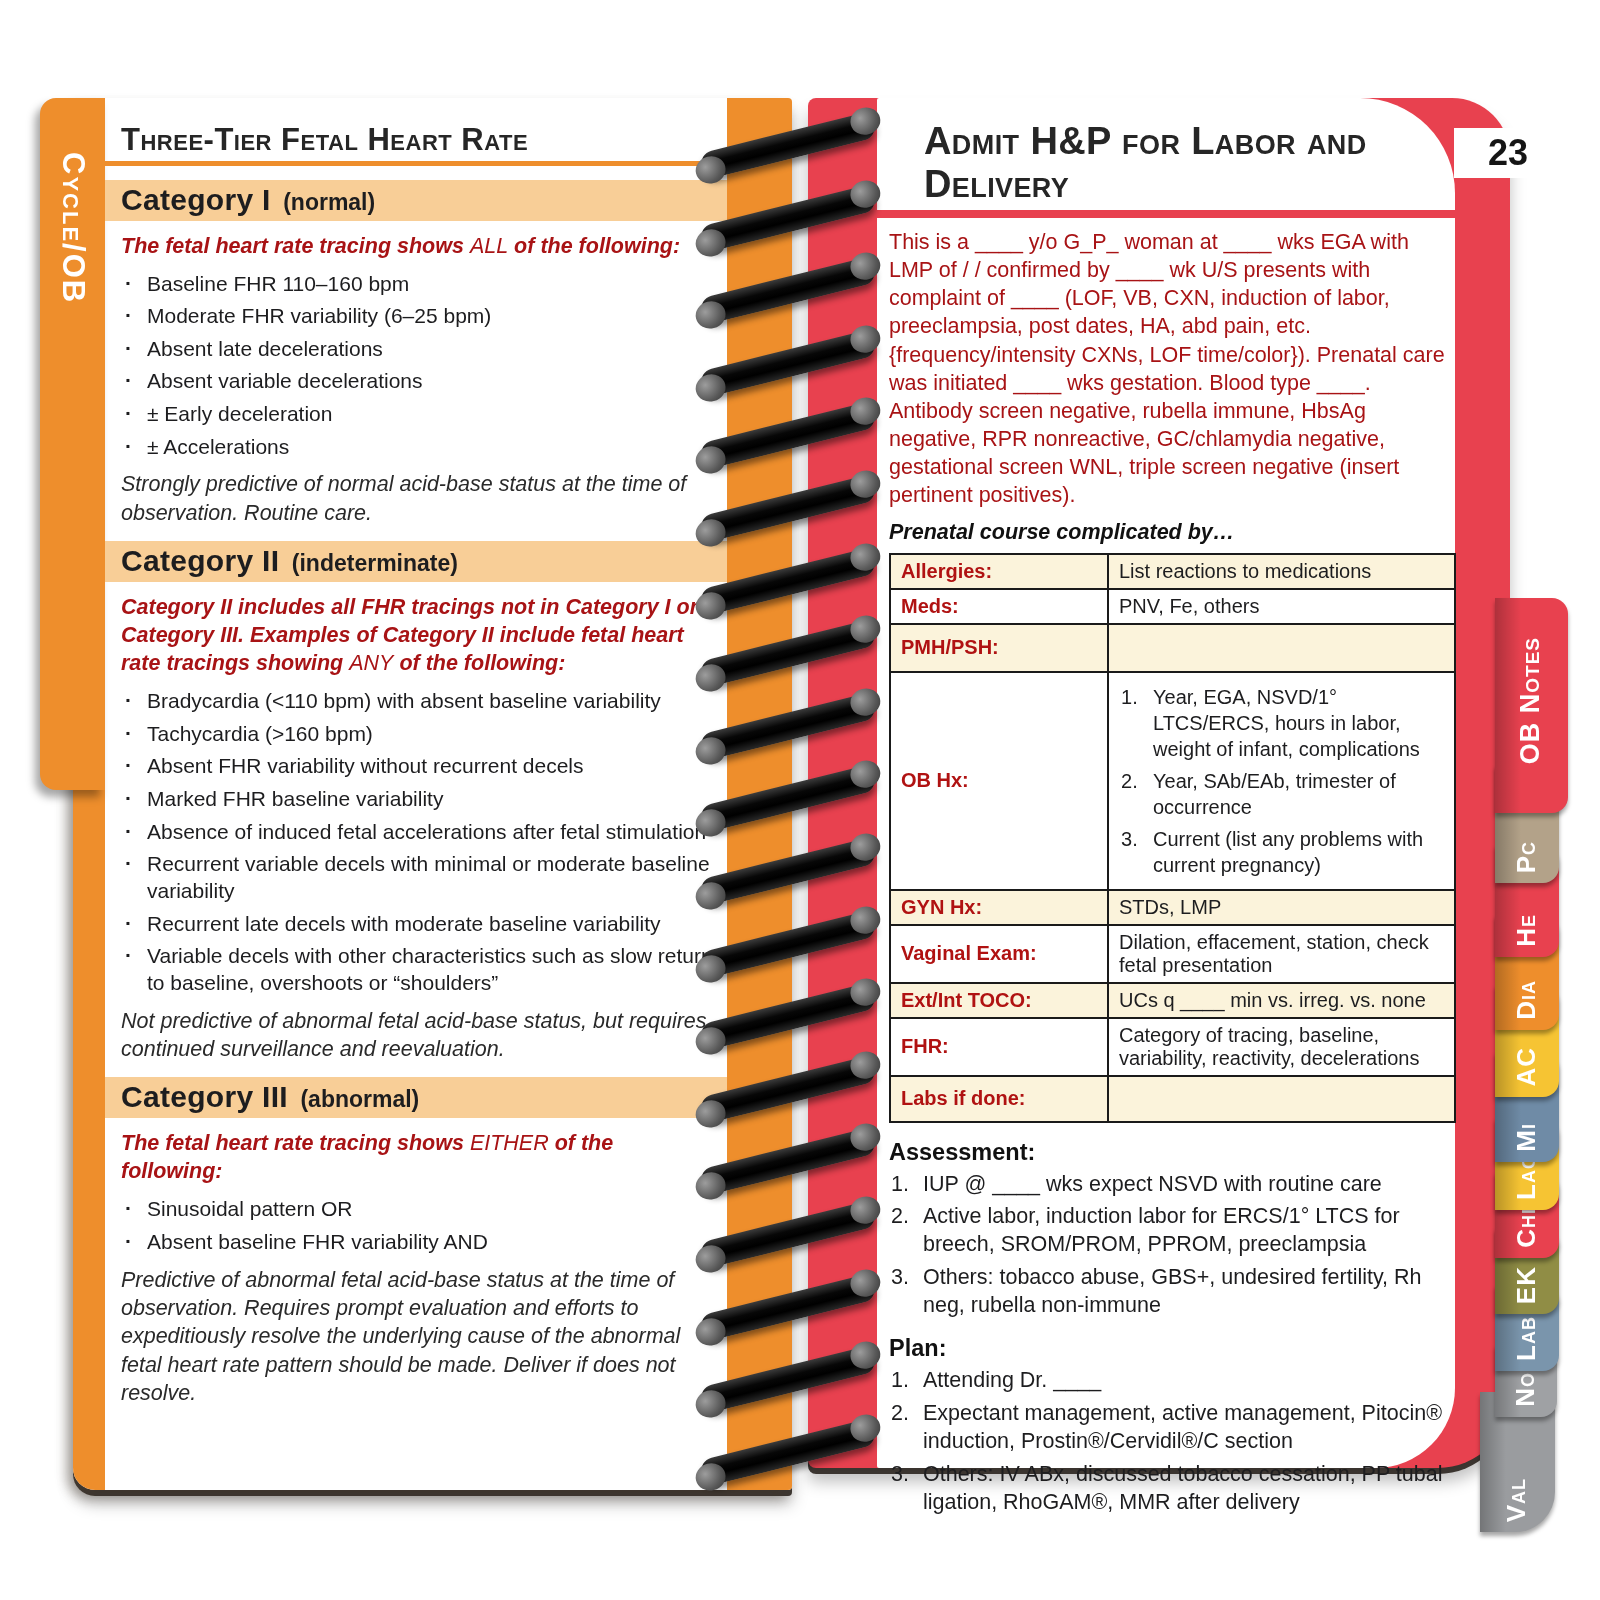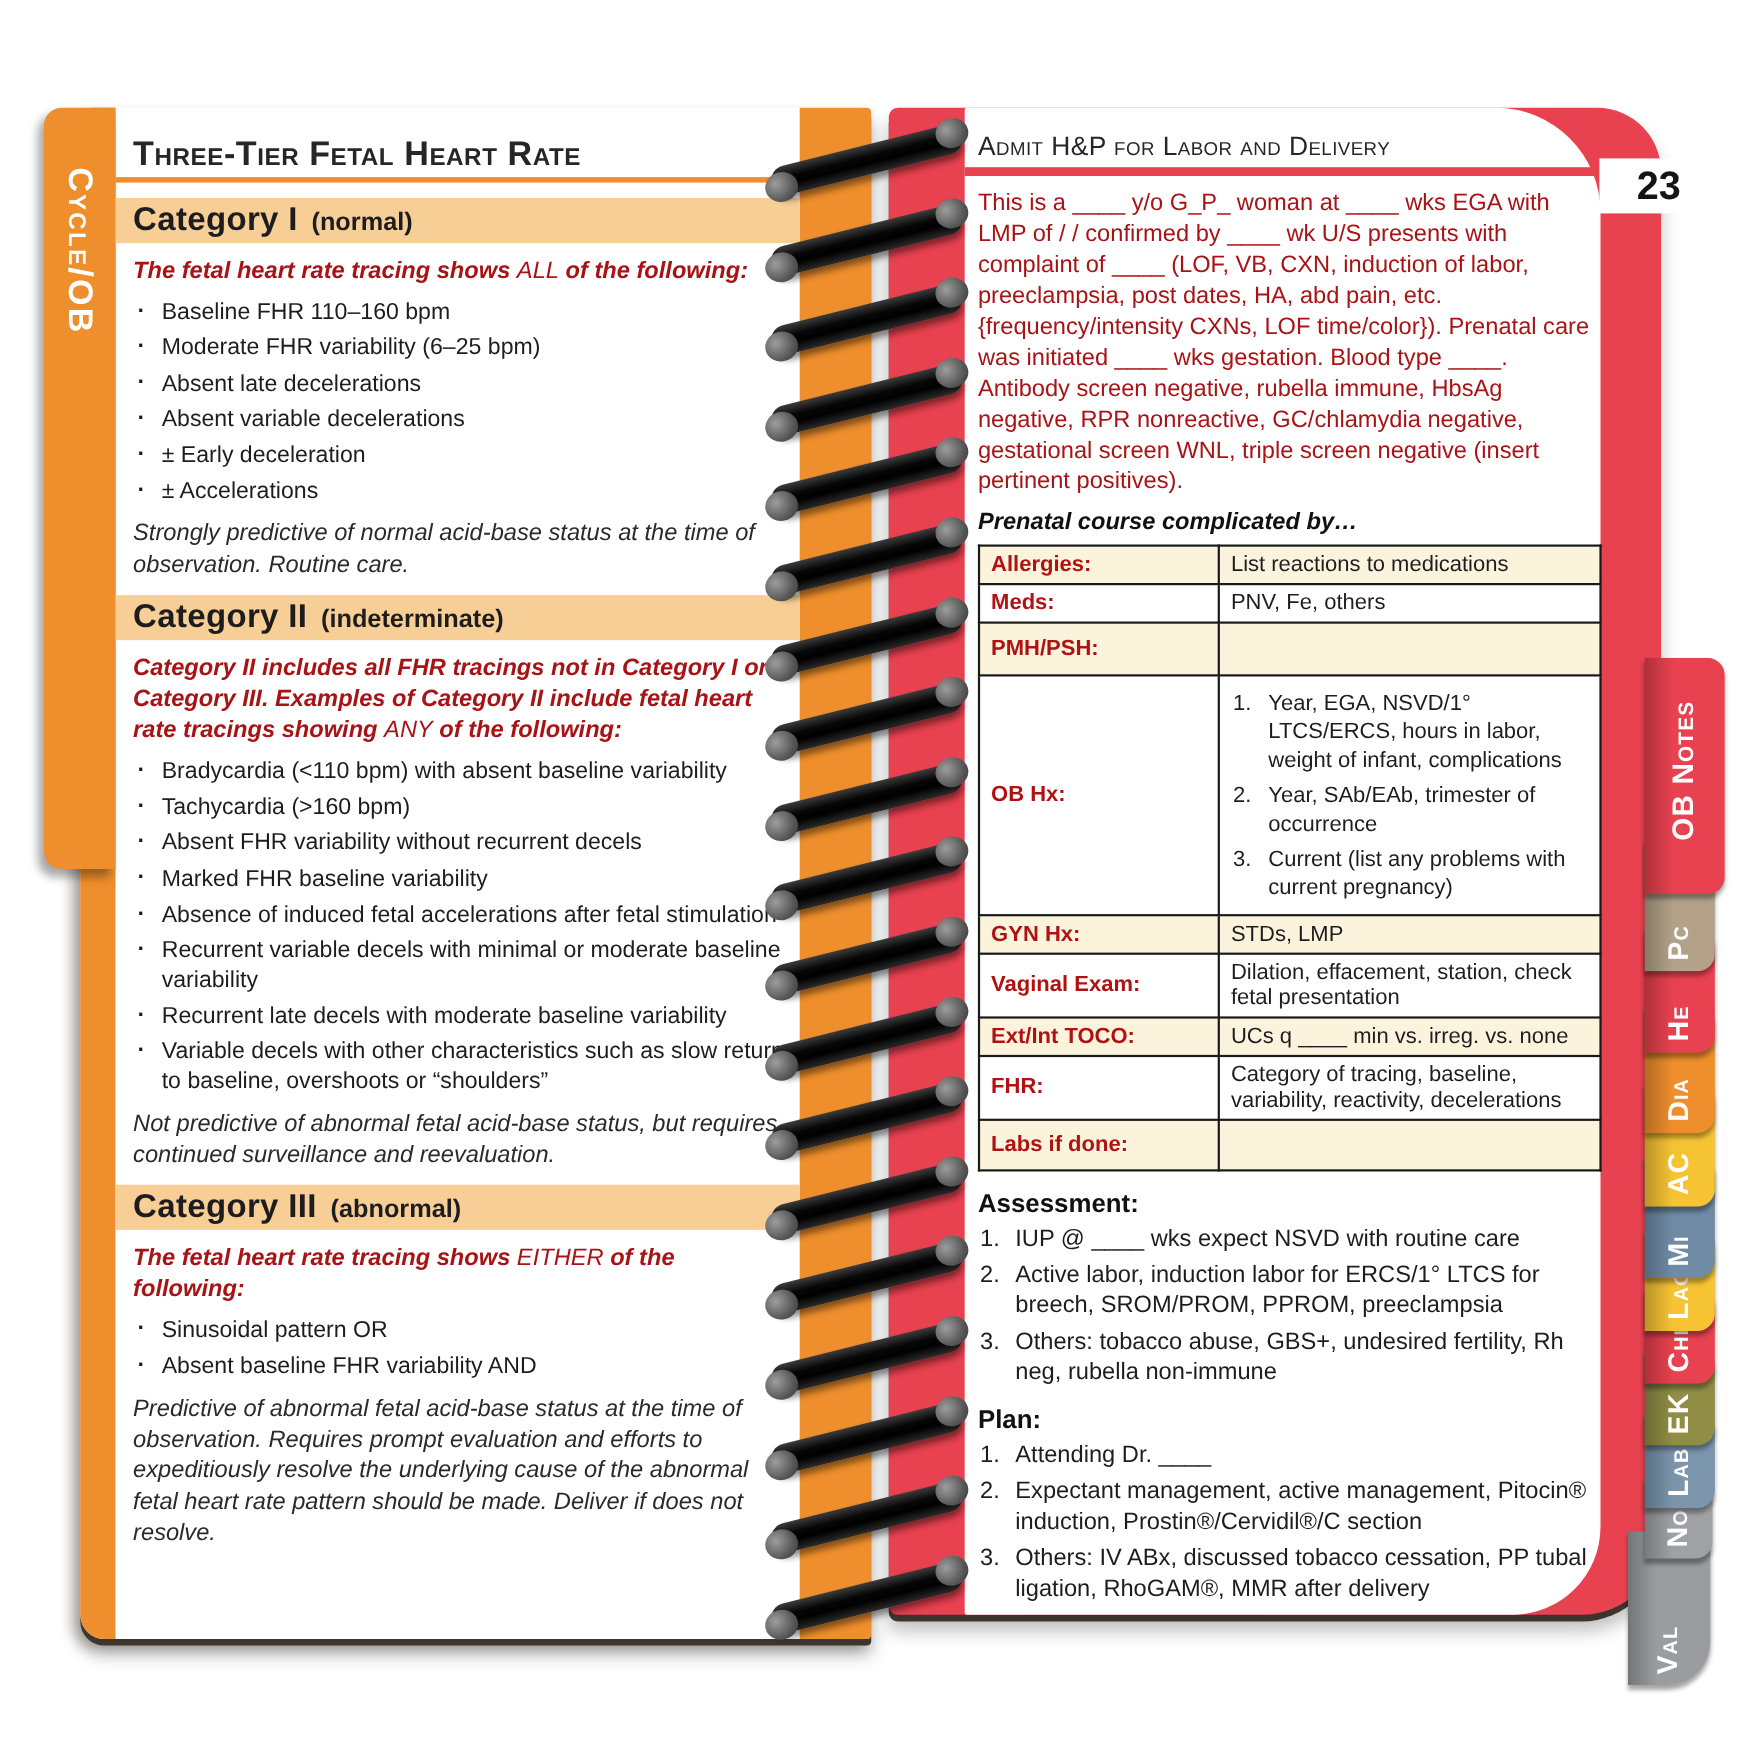--- a/index.html
+++ b/index.html
@@ -47,26 +47,26 @@
   .coil::before,.coil::after{content:"";position:absolute;width:30px;height:27px;border-radius:50%;
     background:radial-gradient(circle at 35% 35%, #9d9d9d, #585858 60%, #333);}
   .coil::before{left:-7px;top:5px;}
   .coil::after{right:-7px;top:-5px;}
 
   
   .right-page{position:absolute;left:808px;top:98px;width:702px;height:1370px;background:#E8414F;
     border-radius:8px 58px 72px 8px;z-index:2;
     box-shadow:0 6px 0 rgba(43,37,31,.9), 0 14px 16px rgba(0,0,0,.25);}
   .rp-body{position:absolute;left:69px;top:0;bottom:0;right:55px;background:#fff;border-radius:2px 95px 80px 2px;}
-  .page-num-notch{position:absolute;top:46px;right:-52px;width:108px;height:50px;background:#fff;z-index:3;
+  .page-num-notch{position:absolute;top:30px;right:-52px;width:108px;height:50px;background:#fff;z-index:3;
     display:flex;align-items:center;justify-content:center;}
   .page-num{font-weight:900;font-size:36px;color:#151515;}
   .rp-content{position:absolute;left:69px;top:0;right:50px;bottom:0;padding:22px 4px 0 12px;box-sizing:border-box;}
 
-  .rp-title{font-variant:small-caps;font-weight:400;font-size:24px;color:#262626;letter-spacing:.4px;}
+  .rp-title{font-variant:small-caps;font-weight:700;font-size:38px;color:#262626;letter-spacing:.4px;margin-left:35px;}
   .rp-rule{height:8px;background:#E8414F;margin:4px -4px 0 -12px;}
   .rp-intro{color:#A81315;font-size:21.5px;line-height:1.31;margin-top:10px;}
   .prenatal{font-weight:700;font-style:italic;font-size:21.5px;color:#111;margin:10px 0 8px 0;}
 
   table.hp{border-collapse:collapse;width:100%;margin-top:2px;font-size:20px;}
   table.hp td{border:2px solid #1a1a1a;padding:5px 10px;vertical-align:middle;}
   table.hp td.lab{width:196px;color:#B01212;font-weight:700;}
   table.hp tr.cream td{background:#FBF3DB;}
   ol.obhx{list-style:none;margin:4px 0;padding:0;counter-reset:n;line-height:1.3;}
   ol.obhx li{counter-increment:n;position:relative;padding-left:34px;margin:6px 0;}

